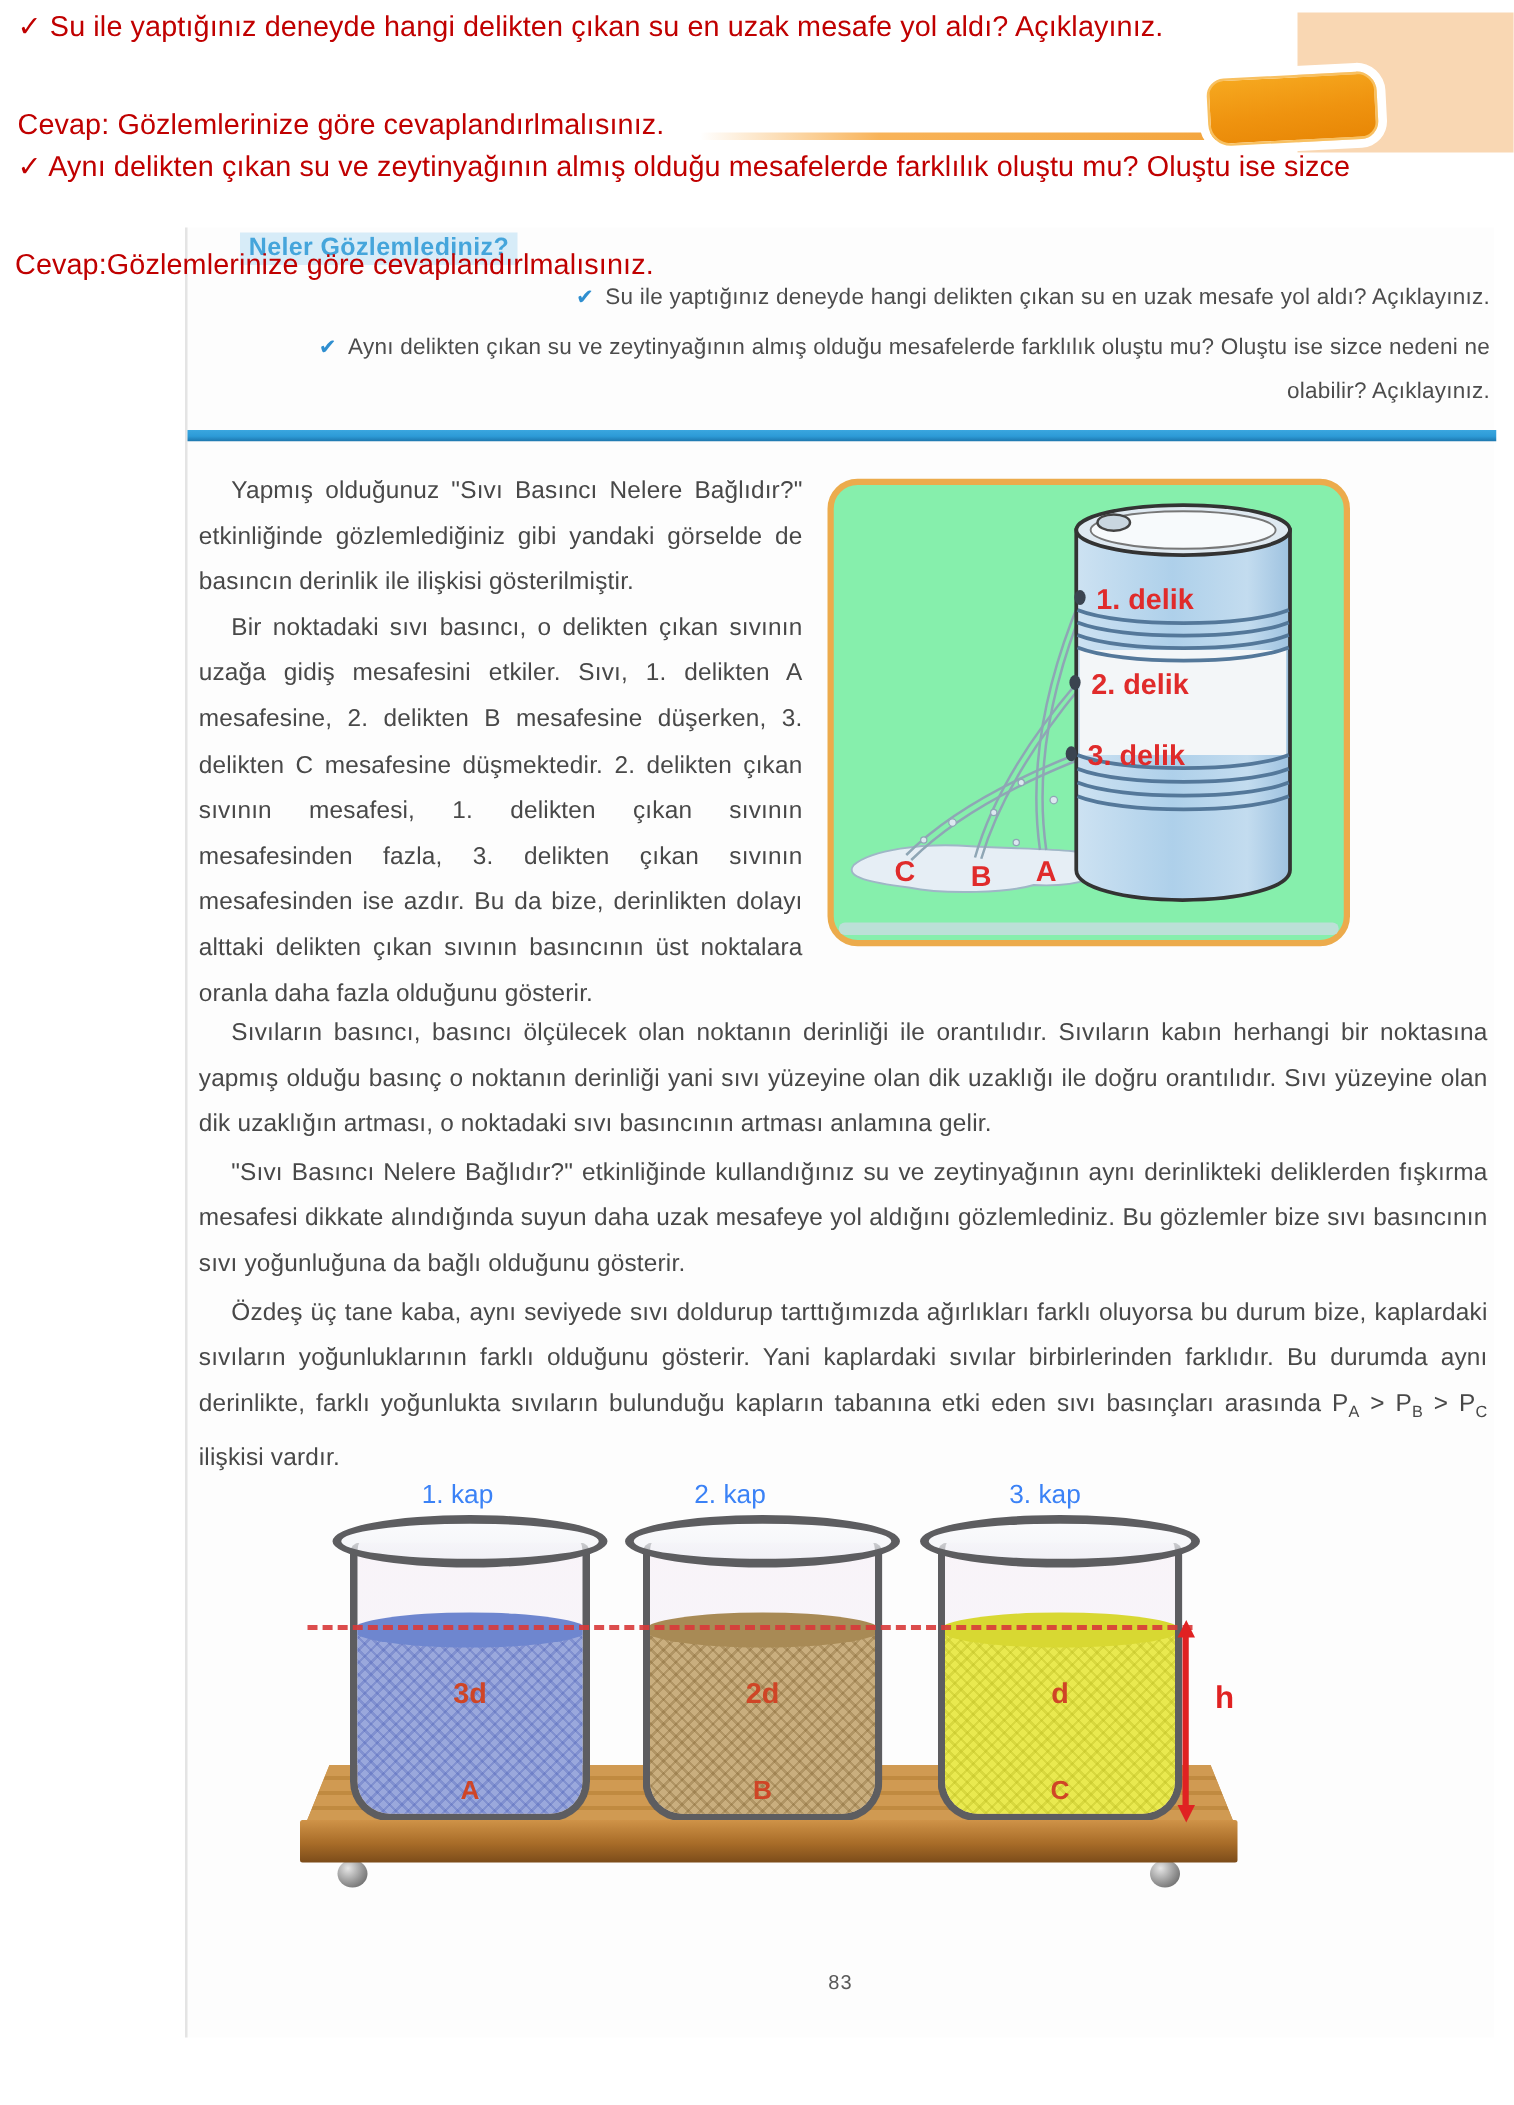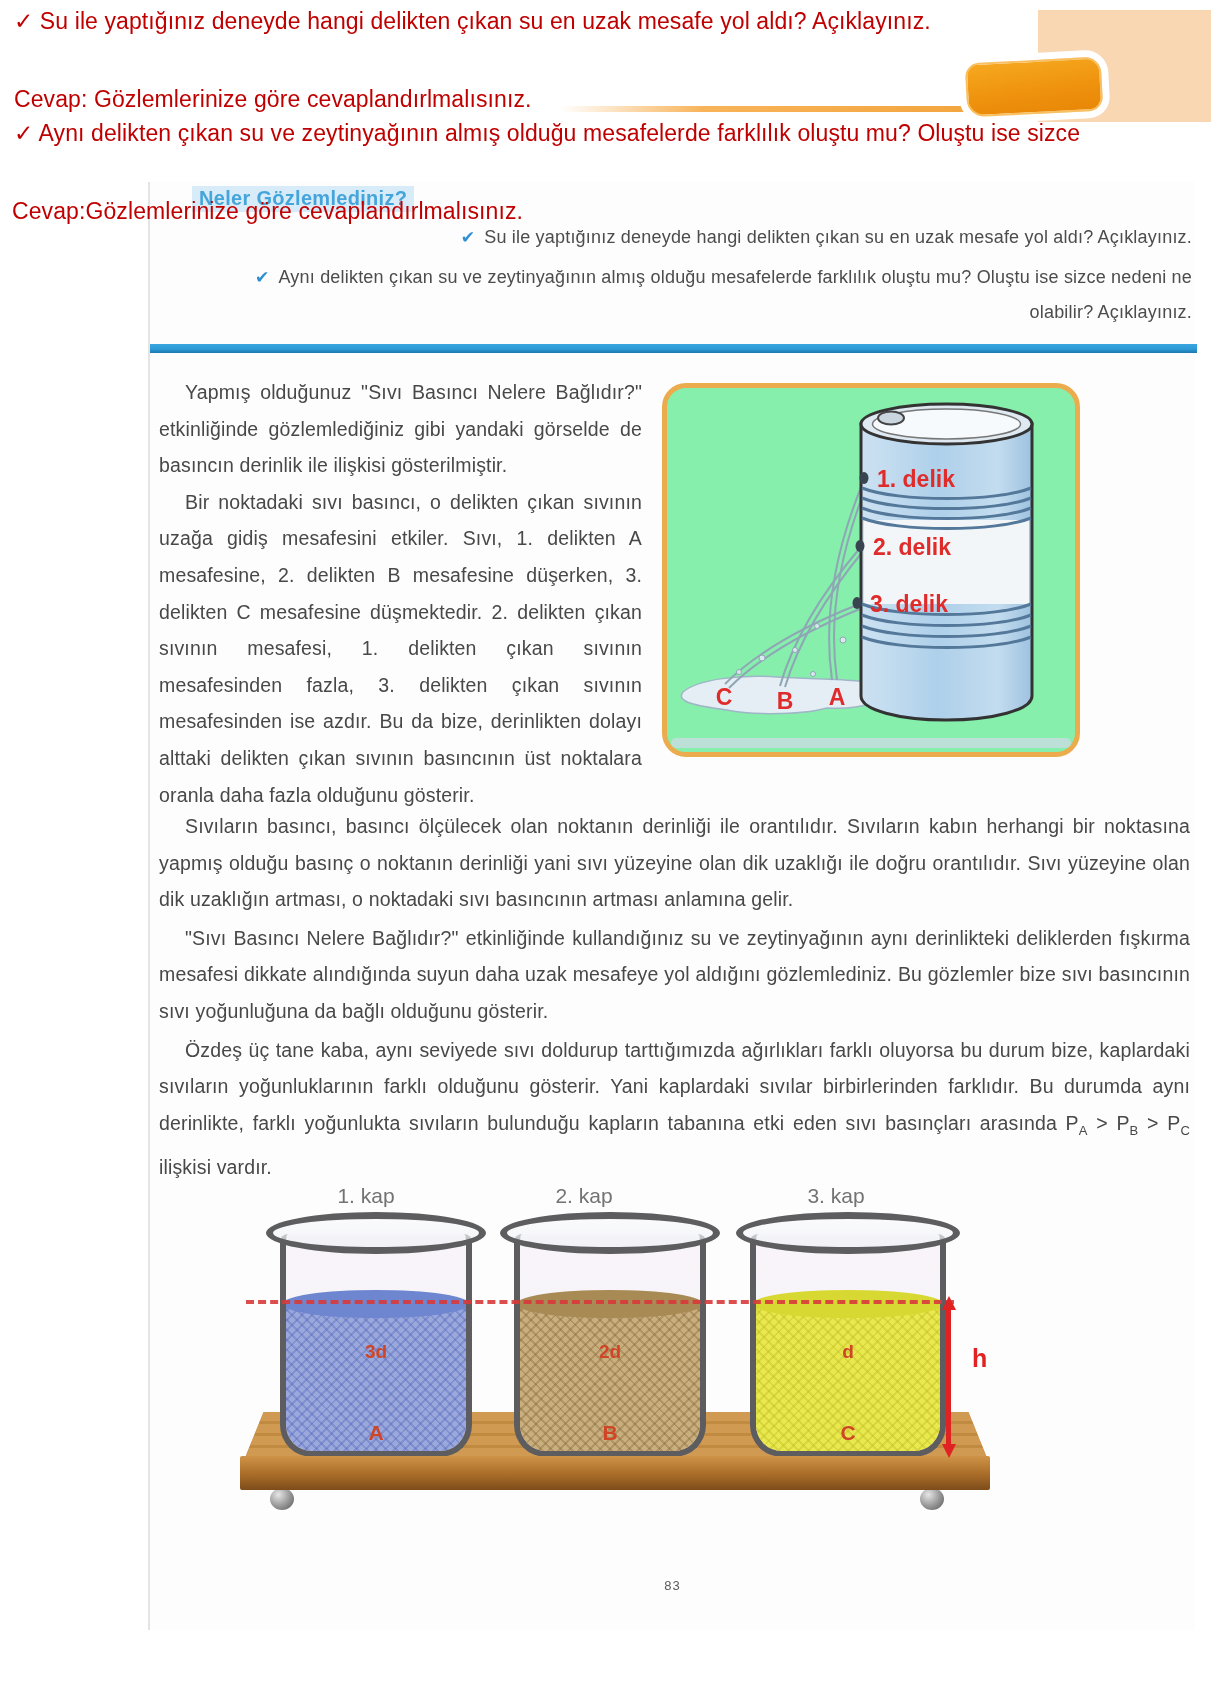--- a/index.html
+++ b/index.html
@@ -43,37 +43,37 @@
   .lower-paras .para { margin-bottom:2px; }
   sub.f { font-size:13px; }
 
   
   .fig1 { position:absolute; left:512px; top:201px; width:418px; height:374px;
     border:5px solid #ecab4c; border-radius:24px; background:#86efac; }
   .fig1 svg { display:block; }
 
   
   .fig2 { position:absolute; left:0; top:1002px; width:1047px; height:340px; }
-  .cap-title { position:absolute; top:0; width:212px; text-align:center; font-size:21px; color:#737373; }
+  .cap-title { position:absolute; top:0; width:212px; text-align:center; font-size:21px; color:#3b82f6; }
   .t1 { left:110px; } .t2 { left:328px; } .t3 { left:580px; }
   .beaker { position:absolute; top:28px; width:212px; height:245px; z-index:2; }
   .bk1 { left:120px; } .bk2 { left:354px; } .bk3 { left:590px; width:216px; }
   .rim { position:absolute; top:0; left:-4px; right:-4px; height:42px; border:7px solid #5d5d60;
     border-radius:50%; background:linear-gradient(rgba(250,250,252,.95), rgba(235,238,244,.55)); z-index:3; }
   .glass { position:absolute; top:22px; bottom:0; left:10px; right:10px; border:6px solid #5d5d60;
     border-top:none; border-radius:8px 8px 32px 32px;
     background:linear-gradient(180deg, rgba(248,242,248,.85), rgba(236,240,246,.5)); overflow:hidden; }
   .liquid { position:absolute; left:-4px; right:-4px; bottom:-4px; height:152px;
     background-color:var(--liq);
     background-image:repeating-linear-gradient(45deg, var(--hatch) 0 2px, transparent 2px 7px),
                      repeating-linear-gradient(-45deg, var(--hatch) 0 2px, transparent 2px 7px); }
   .liquid::before { content:''; position:absolute; top:-13px; left:0; right:0; height:28px;
     border-radius:50%; background:var(--liq-dark); }
   .density { position:absolute; top:38px; width:100%; text-align:center; font-weight:bold;
-    font-size:19px; color:#cf4526; }
+    font-size:23px; color:#cf4526; }
   .pt { position:absolute; bottom:10px; width:100%; text-align:center; font-weight:bold;
     font-size:21px; color:#cf4526; }
   .dash-line { position:absolute; left:96px; top:116px; width:708px; height:0;
     border-top:4px dashed #d93a3a; z-index:5; opacity:.9; }
   .h-arrow { position:absolute; left:796px; top:124px; height:138px; width:0;
     border-left:5px solid #e02222; z-index:5; }
   .h-arrow::before, .h-arrow::after { content:''; position:absolute; left:-9px;
     border-left:7px solid transparent; border-right:7px solid transparent; }
   .h-arrow::before { top:-12px; border-bottom:14px solid #e02222; }
   .h-arrow::after { bottom:-12px; border-top:14px solid #e02222; }
@@ -81,21 +81,21 @@
   .board-top { position:absolute; left:95px; top:228px; width:742px; height:46px; z-index:1;
     background:repeating-linear-gradient(180deg,#d09a52 0 9px,#c08a40 9px 12px),linear-gradient(#d09a52,#b97c35);
     clip-path:polygon(2.5% 0, 97.5% 0, 100% 100%, 0 100%); }
   .board-front { position:absolute; left:90px; top:272px; width:750px; height:34px; z-index:3;
     background:linear-gradient(#cf9348,#a86c28 55%,#7c4c1a); border-radius:2px; }
   .foot { position:absolute; top:304px; width:24px; height:22px; border-radius:50%; z-index:2;
     background:radial-gradient(circle at 35% 30%, #e6e6e6, #949494 55%, #565656); }
   .f1 { left:120px; } .f2 { left:770px; }
 
   .page-number { position:absolute; left:0; right:0; top:1396px; text-align:center;
-    font-size:13px; color:#5a5a5a; letter-spacing:1px; }
+    font-size:16px; color:#5a5a5a; letter-spacing:1px; }
 </style>
 </head>
 <body>
 
 <div class="page">
 
   <div class="peach-rect"></div>
   <div class="marker-stroke"></div>
   <div class="marker-blob"></div>
 

